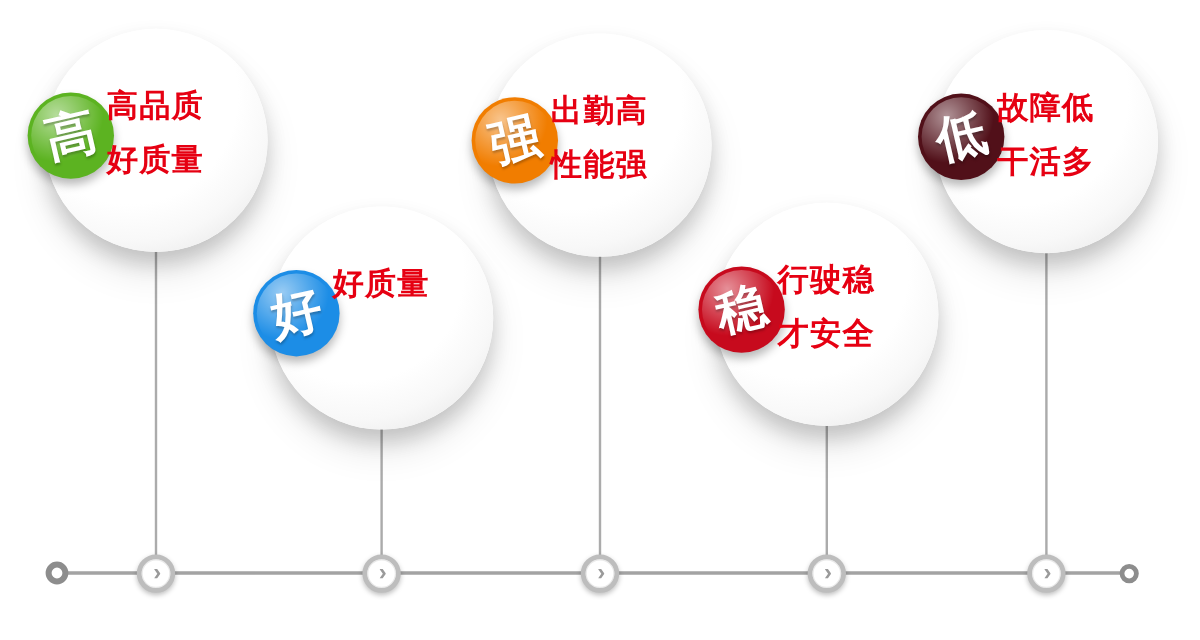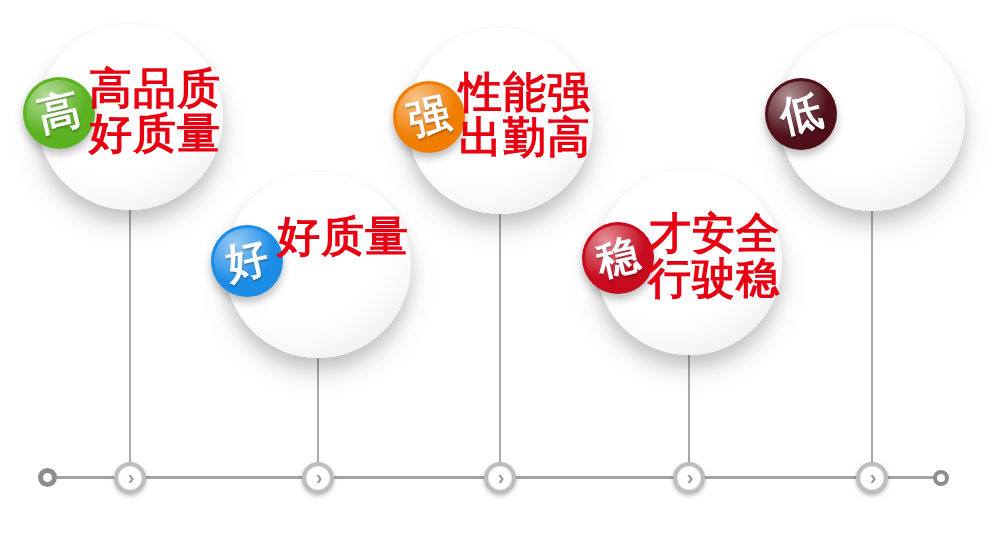--- a/index.html
+++ b/index.html
@@ -64,21 +64,21 @@
     pointer-events:none;
   }
   .badge-char {
     color:#ffffff; font-size:42px; font-weight:bold; line-height:1;
     transform:rotate(-13deg);
     text-shadow:0 2px 2px rgba(0,0,0,.25);
   }
 
   .bubble-text {
     position:absolute; left:52px; top:42px;
-    color:#e60012; font-size:43px; font-weight:bold;
+    color:#e60012; font-size:26px; font-weight:bold;
     line-height:45px; white-space:nowrap; letter-spacing:1px;
   }
 
   .node {
     position:absolute; left:77px; top:462px;
     width:32px; height:32px; border-radius:50%;
     background:#ffffff; border:4px solid #bdbdbd;
     box-shadow:0 2px 4px rgba(0,0,0,.25), inset 0 0 0 1px #eaeaea;
     display:flex; align-items:center; justify-content:center;
     z-index:3;
@@ -128,50 +128,54 @@
     </div>
   </div>
 
   <div class="item item-3">
     <div class="connector"></div>
     <div class="bubble">
       <div class="badge" style="background: rgb(241, 125, 0);">
         <span class="badge-char">强</span>
       </div>
       <div class="bubble-text">
+        <div>出勤高</div>
         <div>性能强</div>
-        <div>出勤高</div>
       </div>
     </div>
     <div class="node">
       <span class="chev">›</span>
     </div>
   </div>
 
   <div class="item item-4">
     <div class="connector"></div>
     <div class="bubble">
       <div class="badge" style="background: rgb(199, 10, 29);">
         <span class="badge-char">稳</span>
       </div>
       <div class="bubble-text">
+        <div>行驶稳</div>
         <div>才安全</div>
-        <div>行驶稳</div>
       </div>
     </div>
     <div class="node">
       <span class="chev">›</span>
     </div>
   </div>
 
   <div class="item item-5">
     <div class="connector"></div>
     <div class="bubble">
       <div class="badge" style="background: rgb(81, 16, 25);">
         <span class="badge-char">低</span>
       </div>
+      <div class="bubble-text">
+        <div>故障低</div>
+        <div>干活多</div>
+      </div>
     </div>
     <div class="node">
       <span class="chev">›</span>
     </div>
   </div>
 
 </div>
 
 </body></html>

